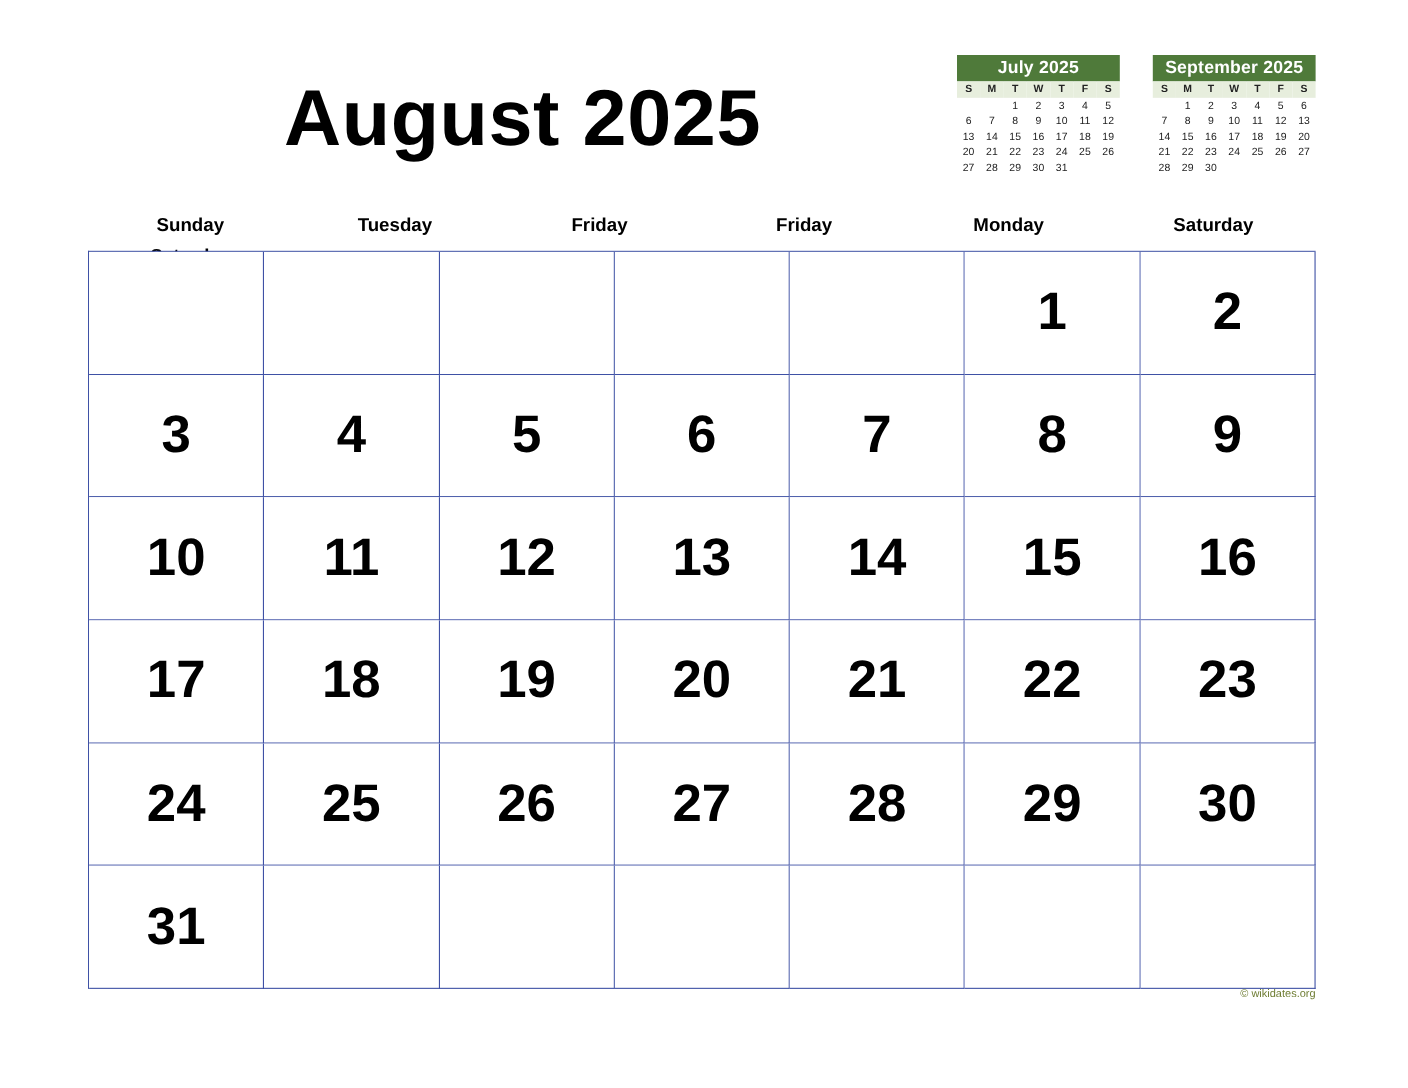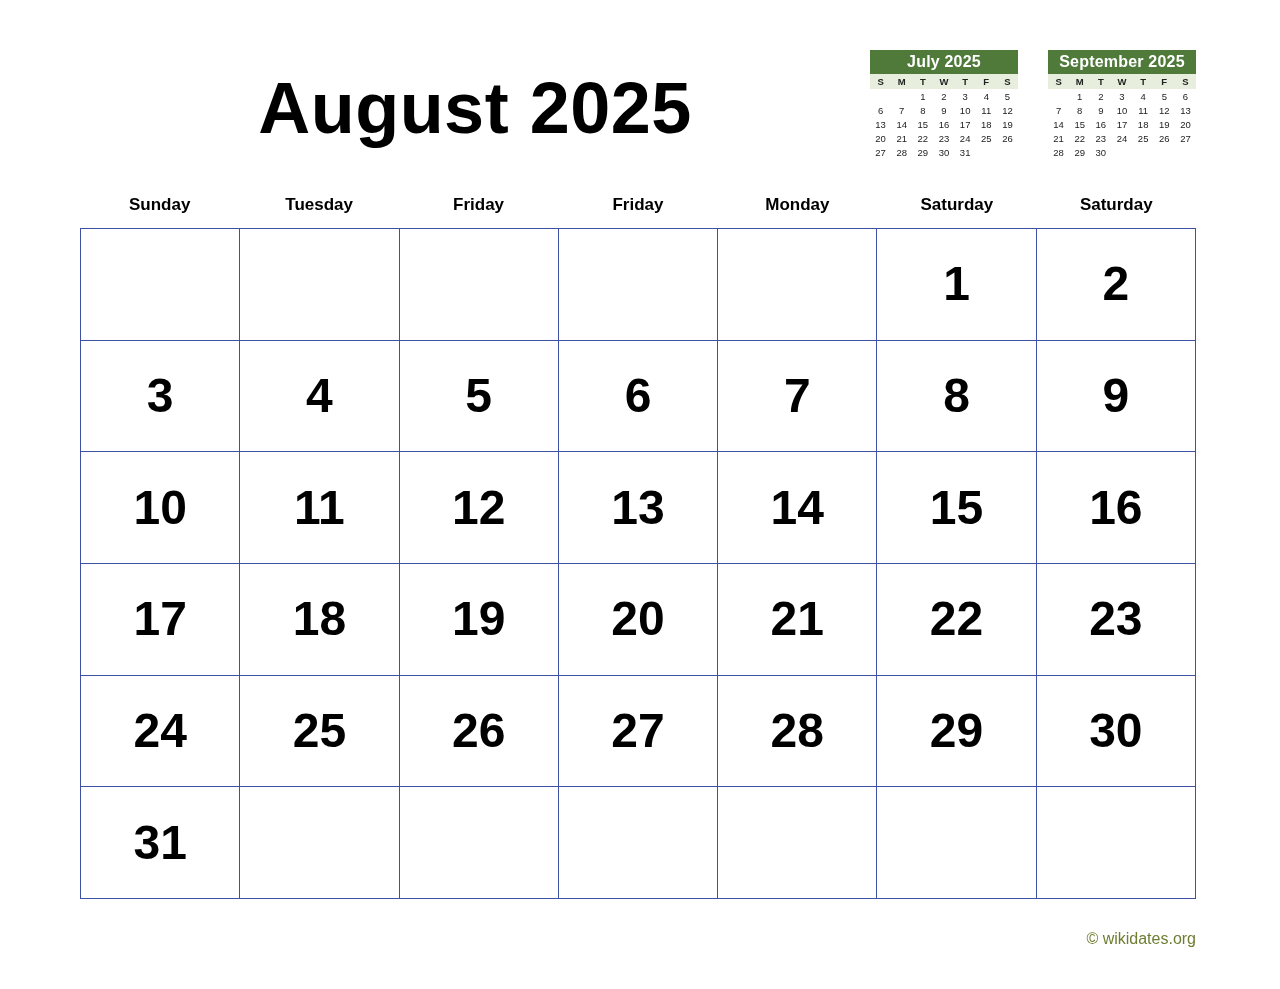--- a/index.html
+++ b/index.html
@@ -82,21 +82,21 @@
     background: #ffffff;
   }
 
   
   .weekdays {
     position: absolute;
     left: 80px;
     top: 195px;
     width: 1116px;
     display: grid;
-    grid-template-columns: repeat(7, 1fr);
+    grid-template-columns: repeat(6, 1fr);
   }
   .weekday {
     text-align: center;
     font-size: 17px;
     font-weight: bold;
     color: #000000;
     padding-bottom: 8px;
   }
 
   
@@ -128,23 +128,22 @@
     line-height: 1;
     color: #000000;
   }
   .day-cell.blank .day-num { visibility: hidden; }
 
   
   .footer {
     position: absolute;
     right: 84px;
     top: 898px;
-    font-size: 16px;
+    font-size: 10px;
     color: #6f7d33;
-    margin-top: 32px;
   }
   .footer .copy { color: #6f7d33; }
   .footer .site { color: #6f7d33; font-weight: normal; }
 </style>
 </head>
 <body>
 
 <div class="page">
 
   <div class="header">

